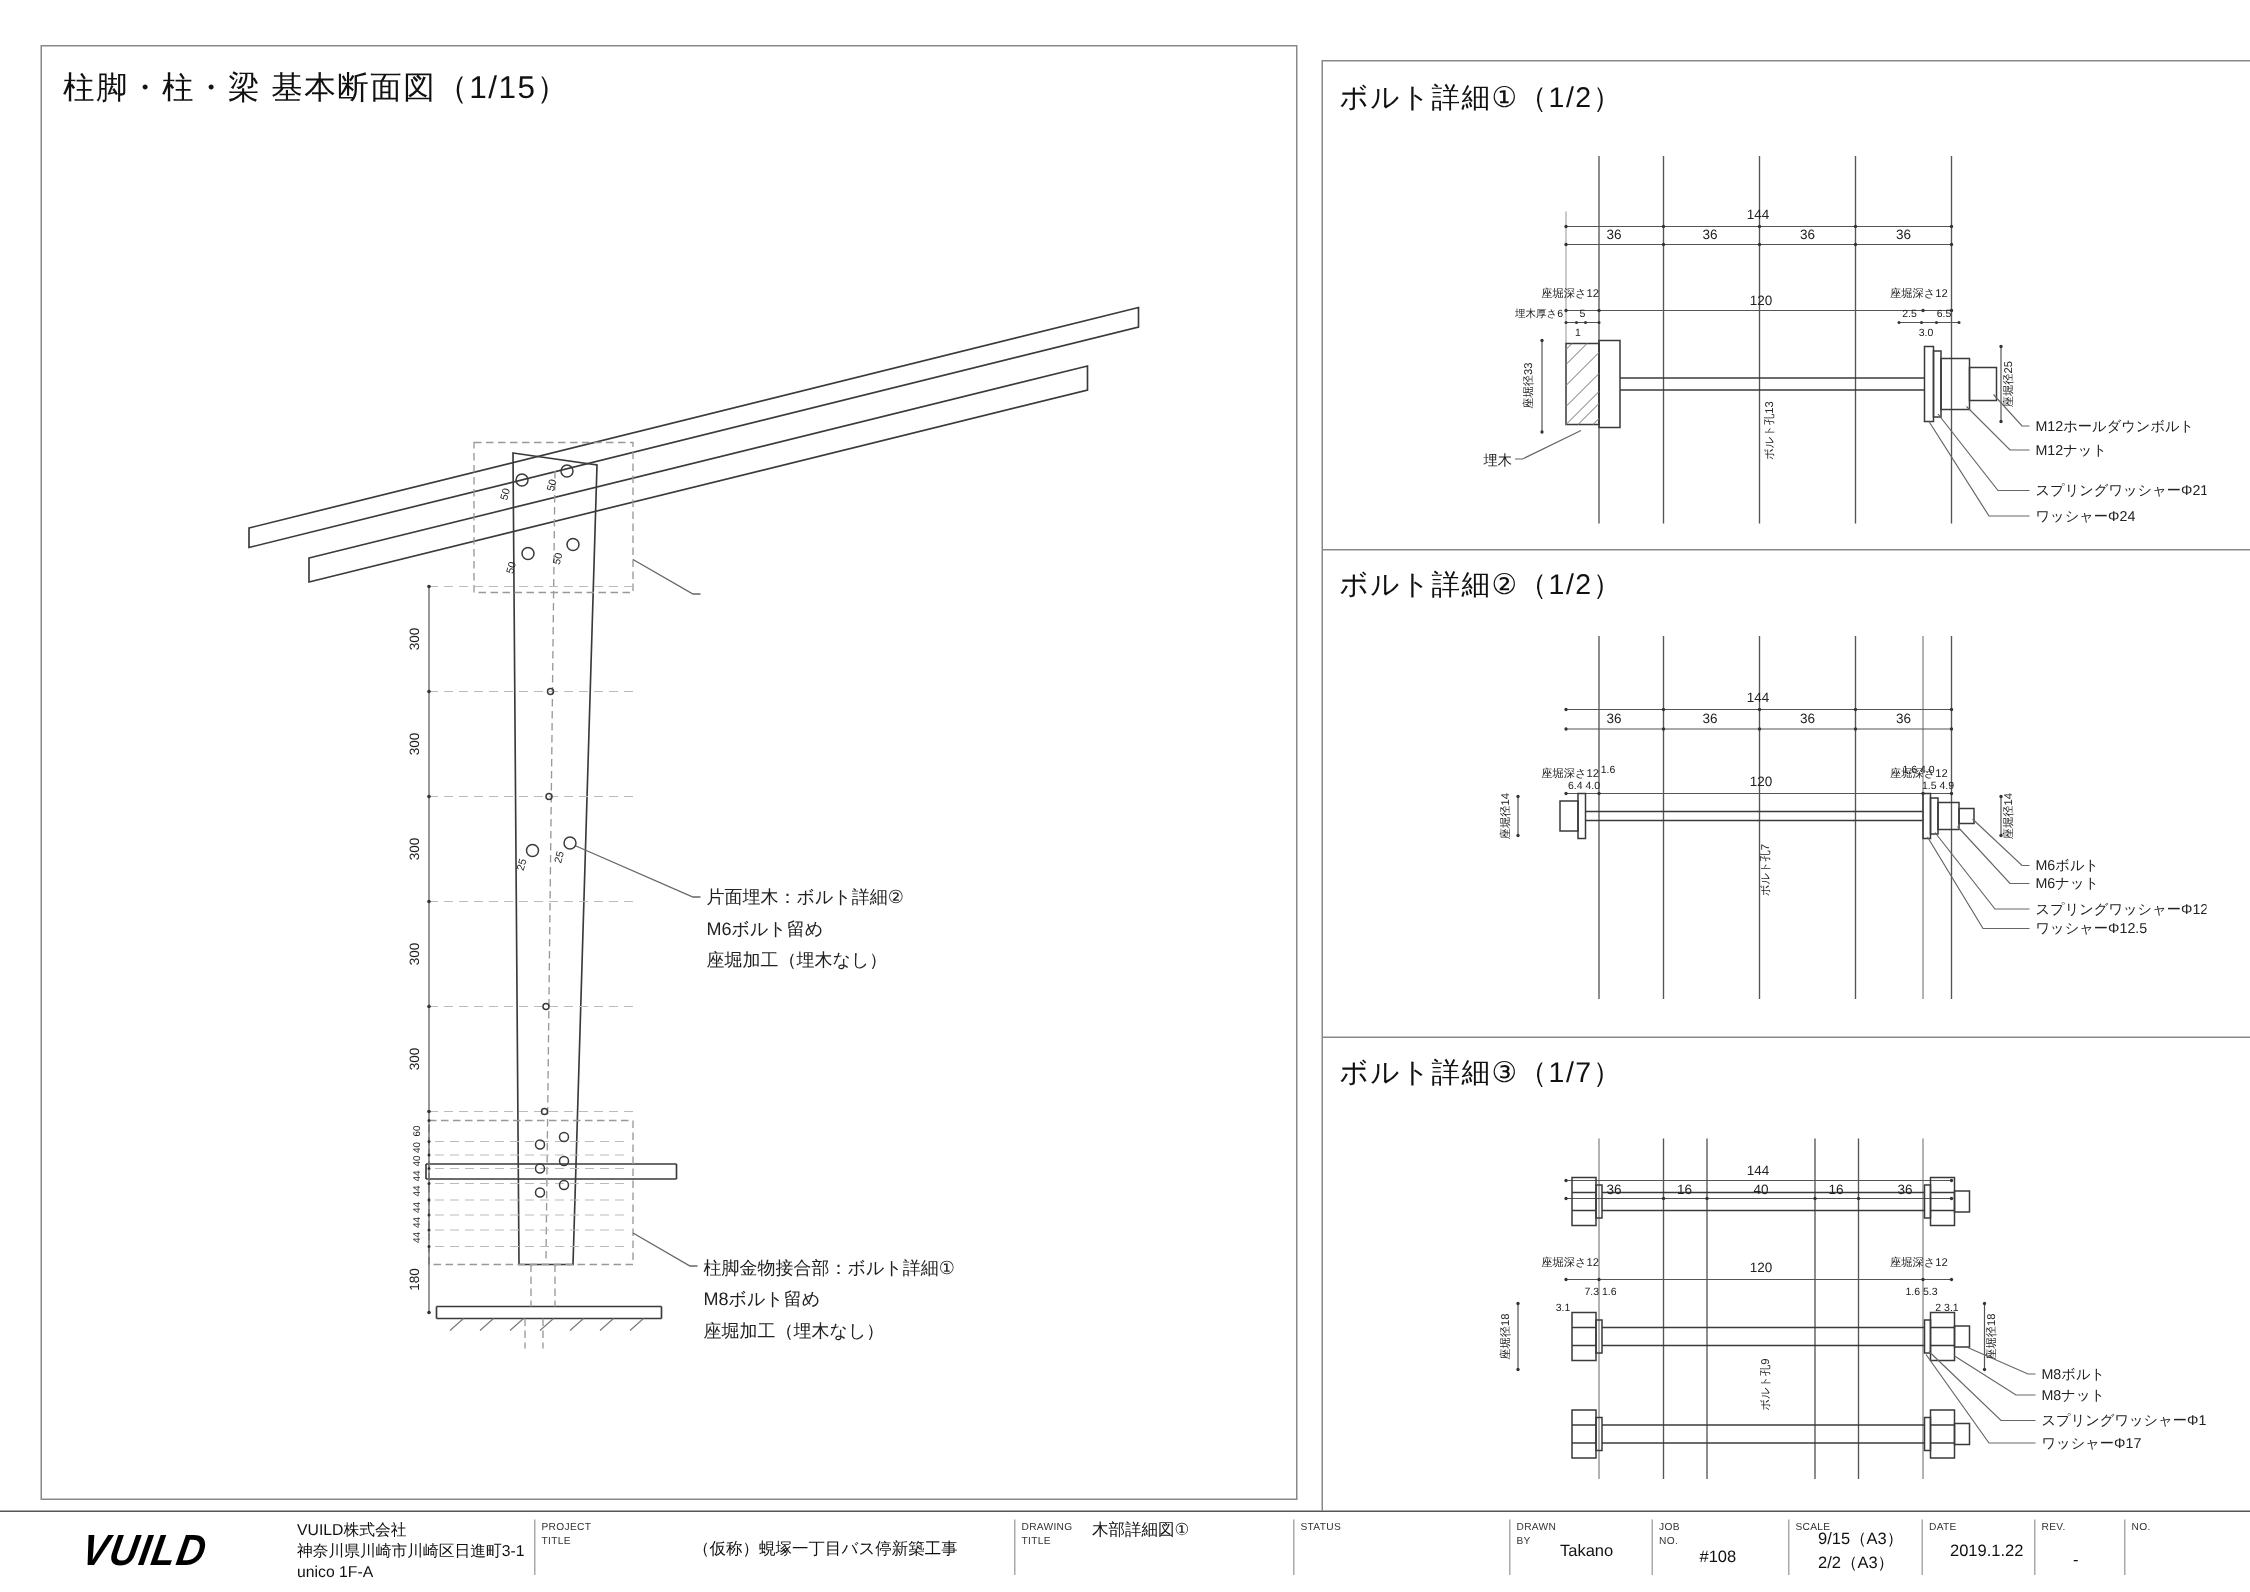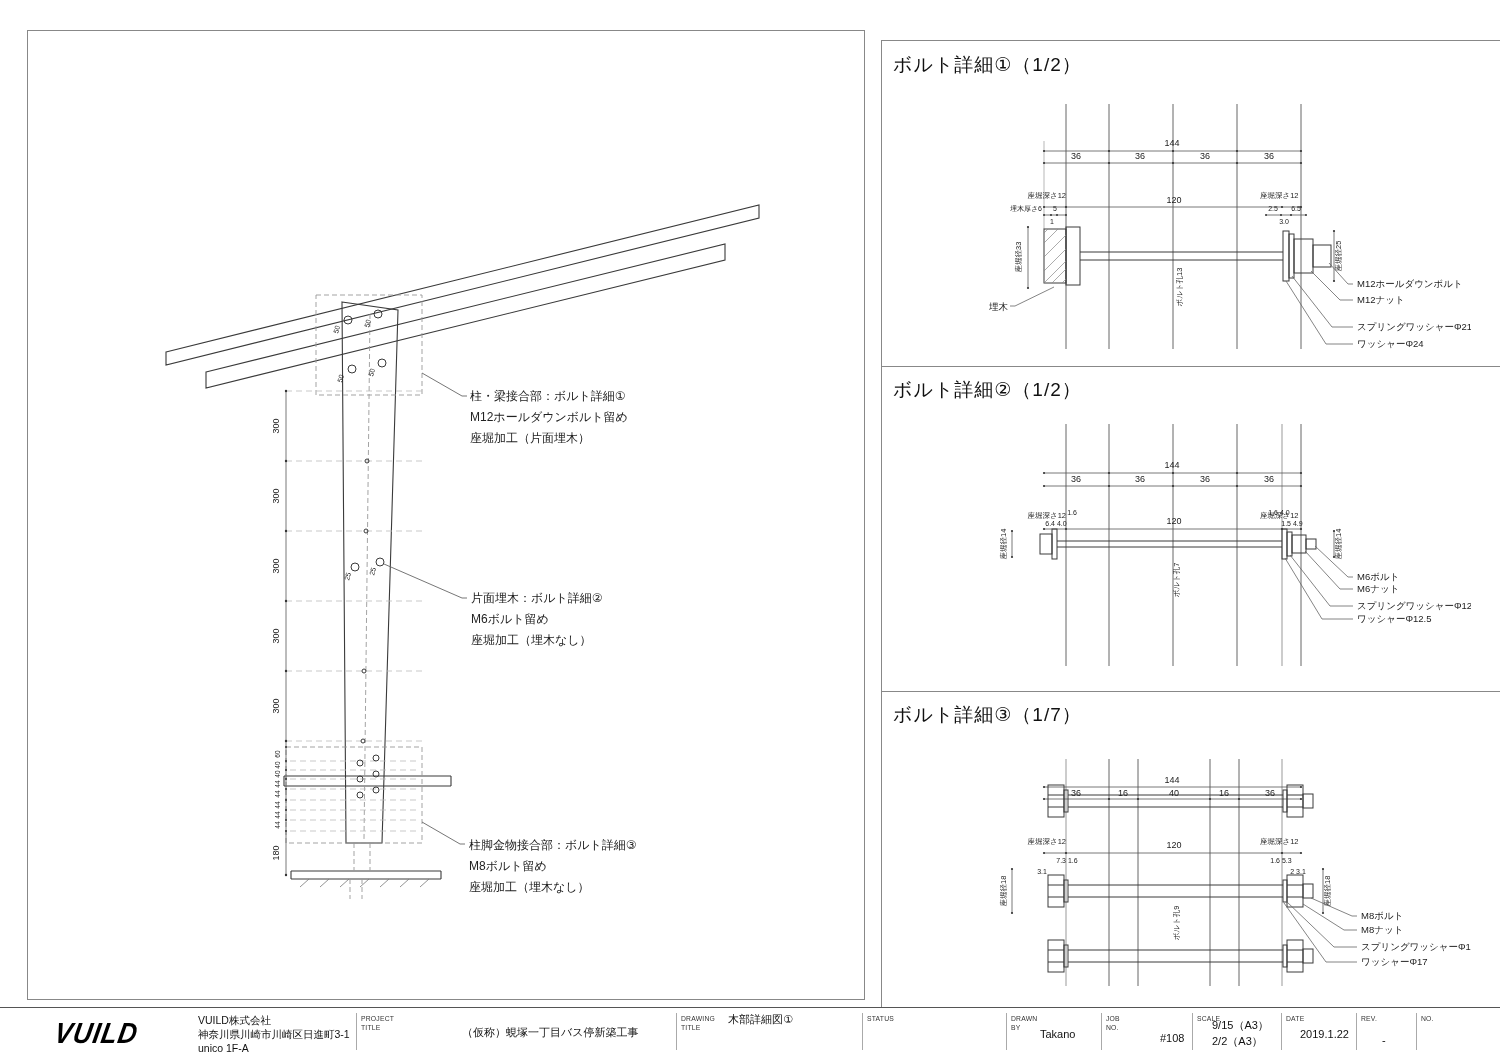--- a/index.html
+++ b/index.html
@@ -20,20 +20,21 @@
   .tb .vdiv{position:absolute;top:5px;width:1px;height:37px;background:#aaa}
   .logo{position:absolute;left:55px;top:10px;font-size:26px;font-weight:bold;font-style:italic;letter-spacing:1px;transform:skewX(-10deg) scaleY(1.12);color:#000}
   .company{position:absolute;left:198px;top:6px;font-size:10.5px;line-height:13.8px;color:#111;white-space:nowrap}
 </style>
 </head>
 <body>
 
 <div class="sheet">
 
   <div class="panel" style="left:27px;top:30px;width:838px;height:970px">
+    <div class="panel-title">柱脚・柱・梁 基本断面図（1/15）</div>
 
     <svg width="836" height="968" viewBox="0 0 836 968">
 
       <g stroke="#3a3a3a" stroke-width="1.1" fill="none">
         <polygon points="138,321 731,174 731,187 138,334"></polygon>
         <polygon points="178,341 697,213 697,229 178,357"></polygon>
         <polygon points="314,271 370,279 354,812 318,812"></polygon>
         <line x1="256" y1="745" x2="423" y2="745"></line>
         <line x1="256" y1="755" x2="423" y2="755"></line>
         <line x1="256" y1="745" x2="256" y2="755"></line>
@@ -148,32 +149,27 @@
       <g font-size="7" text-anchor="middle">
         <text x="311" y="299" transform="rotate(-75 311 299)">50</text>
         <text x="342" y="293" transform="rotate(-75 342 293)">50</text>
         <text x="315" y="348" transform="rotate(-75 315 348)">50</text>
         <text x="346" y="342" transform="rotate(-75 346 342)">50</text>
         <text x="322" y="546" transform="rotate(-75 322 546)">25</text>
         <text x="347" y="541" transform="rotate(-75 347 541)">25</text>
       </g>
     </svg>
 
-    <div class="anno" style="left:442px;top:355px">
-      <div>柱・梁接合部：ボルト詳細①</div>
-      <div>M12ホールダウンボルト留め</div>
-      <div>座堀加工（片面埋木）</div>
-    </div>
     <div class="anno" style="left:443px;top:557px">
       <div>片面埋木：ボルト詳細②</div>
       <div>M6ボルト留め</div>
       <div>座堀加工（埋木なし）</div>
     </div>
     <div class="anno" style="left:441px;top:804px">
-      <div>柱脚金物接合部：ボルト詳細③</div>
+      <div>柱脚金物接合部：ボルト詳細①</div>
       <div>M8ボルト留め</div>
       <div>座堀加工（埋木なし）</div>
     </div>
   </div>
 
   <div class="panel" style="left:881px;top:40px;width:657px;height:970px">
     <div class="hline" style="top:325px"></div>
     <div class="hline" style="top:650px"></div>
 
     <div class="sub-title" style="left:11px;top:11px">ボルト詳細①（1/2）</div>
@@ -492,21 +488,21 @@
     <div class="lab" style="left:1011px;top:7px">
       <div>DRAWN</div>
         <div>BY</div>
     </div>
     <div class="val" style="left:1040px;top:20px">Takano</div>
 
     <div class="lab" style="left:1106px;top:7px">
       <div>JOB</div>
         <div>NO.</div>
     </div>
-    <div class="val" style="left:1160px;top:24px">#108</div>
+    <div class="val" style="left:1133px;top:24px">#108</div>
 
     <div class="lab" style="left:1197px;top:7px">SCALE</div>
     <div class="val" style="left:1212px;top:10px">9/15（A3）</div>
     <div class="val" style="left:1212px;top:26px">2/2（A3）</div>
 
     <div class="lab" style="left:1286px;top:7px">DATE</div>
     <div class="val" style="left:1300px;top:20px">2019.1.22</div>
 
     <div class="lab" style="left:1361px;top:7px">REV.</div>
     <div class="val" style="left:1382px;top:26px">-</div>

